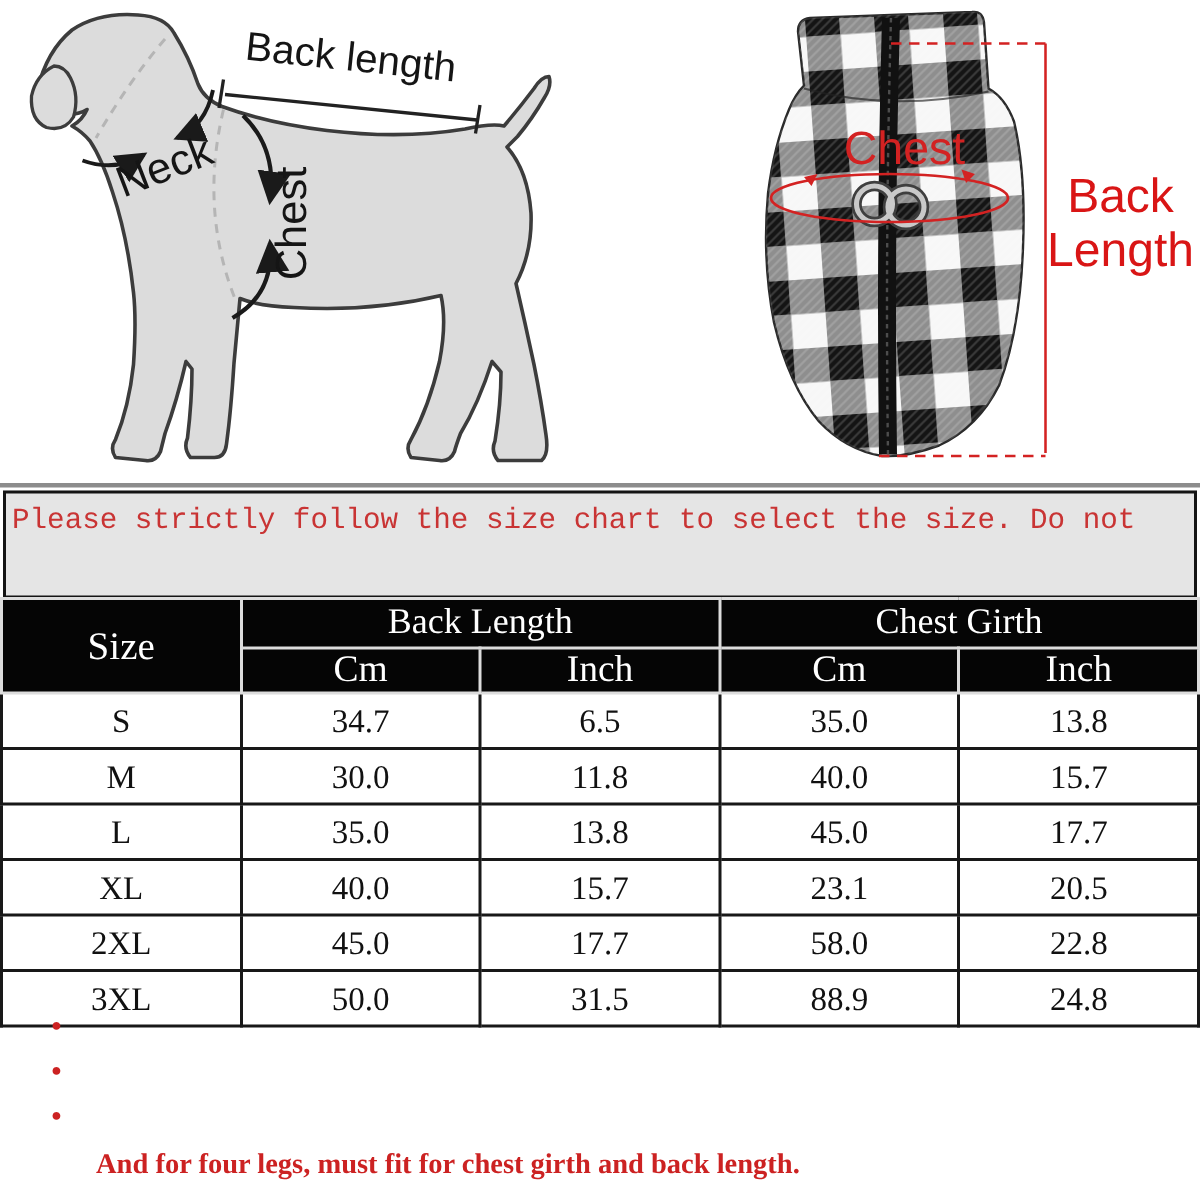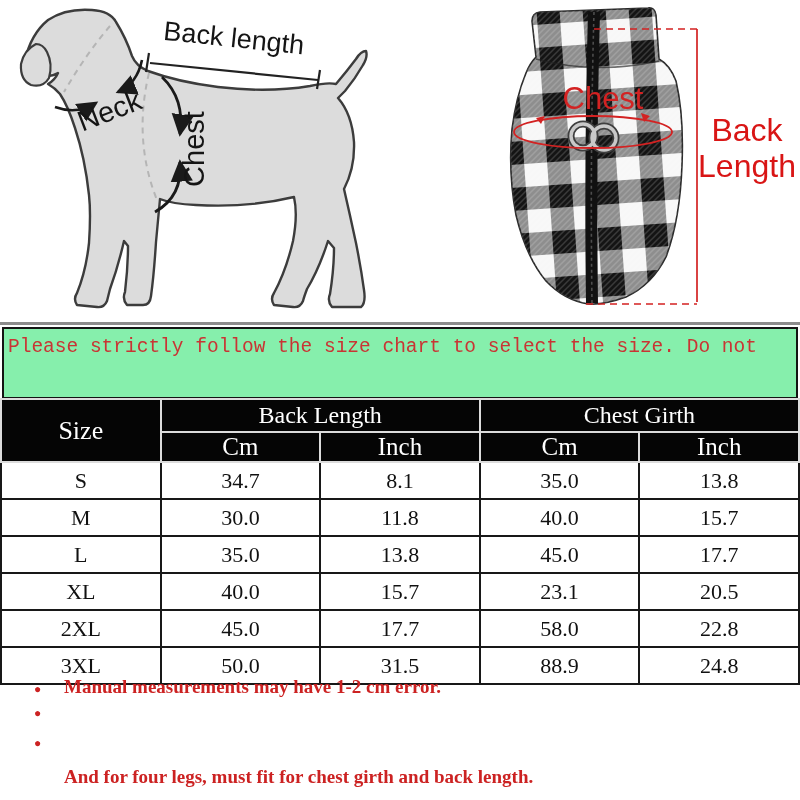--- a/index.html
+++ b/index.html
@@ -6,21 +6,21 @@
   .wrap{position:relative;width:800px;height:800px;background:#ffffff;overflow:hidden;
         font-family:"Liberation Sans",sans-serif;}
   svg{position:absolute;display:block;}
   #dog-svg{left:0;top:0;}
   #vest-svg{left:490px;top:5px;}
   .seam{position:absolute;left:0;top:322px;width:800px;height:3px;background:#8c8c8c;}
   .notice{position:absolute;left:2px;top:327px;width:788px;height:65px;
           border:2px solid #141414;color:#c93434;
           font-family:"Liberation Mono","DejaVu Sans Mono",monospace;
           font-size:19.5px;line-height:31px;padding:3px 0 0 4px;white-space:nowrap;
-          overflow:hidden;background:#86efac;}
+          overflow:hidden;background:#e5e5e5;}
   table.size{position:absolute;left:0;top:398px;width:800px;border-collapse:collapse;
              table-layout:fixed;font-family:"Liberation Serif",serif;
              border:2px solid #8b5cf6;}
   table.size th{background:#050505;color:#ffffff;font-weight:normal;
                 border:2px solid #dcdcdc;padding:0;text-align:center;}
   table.size th.group{font-size:24px;height:31px;}
   table.size th.corner{font-size:26px;}
   table.size th.unit{font-size:25px;height:25px;}
   table.size td{border:2px solid #181818;text-align:center;font-size:22px;
                 height:35px;padding:0;color:#111;background:#fff;}
@@ -152,21 +152,21 @@
         <th class="unit">Cm</th>
         <th class="unit">Inch</th>
         <th class="unit">Cm</th>
         <th class="unit">Inch</th>
       </tr>
     </thead>
     <tbody>
       <tr>
         <td>S</td>
         <td>34.7</td>
-        <td>8.1</td>
+        <td>6.5</td>
         <td>35.0</td>
         <td>13.8</td>
       </tr>
       <tr>
         <td>M</td>
         <td>30.0</td>
         <td>11.8</td>
         <td>40.0</td>
         <td>15.7</td>
       </tr>
@@ -197,21 +197,20 @@
         <td>31.5</td>
         <td>88.9</td>
         <td>24.8</td>
       </tr>
     </tbody>
   </table>
 
   <div class="notes">
     <div class="note">
       <span class="dot">●</span>
-      <span>Manual measurements may have 1-2 cm error.</span>
     </div>
     <div class="note">
       <span class="dot">●</span>
     </div>
     <div class="note">
       <span class="dot">●</span>
     </div>
     <div class="note">
       <span class="dot"></span>
       <span>And for four legs, must fit for chest girth and back length.</span>

